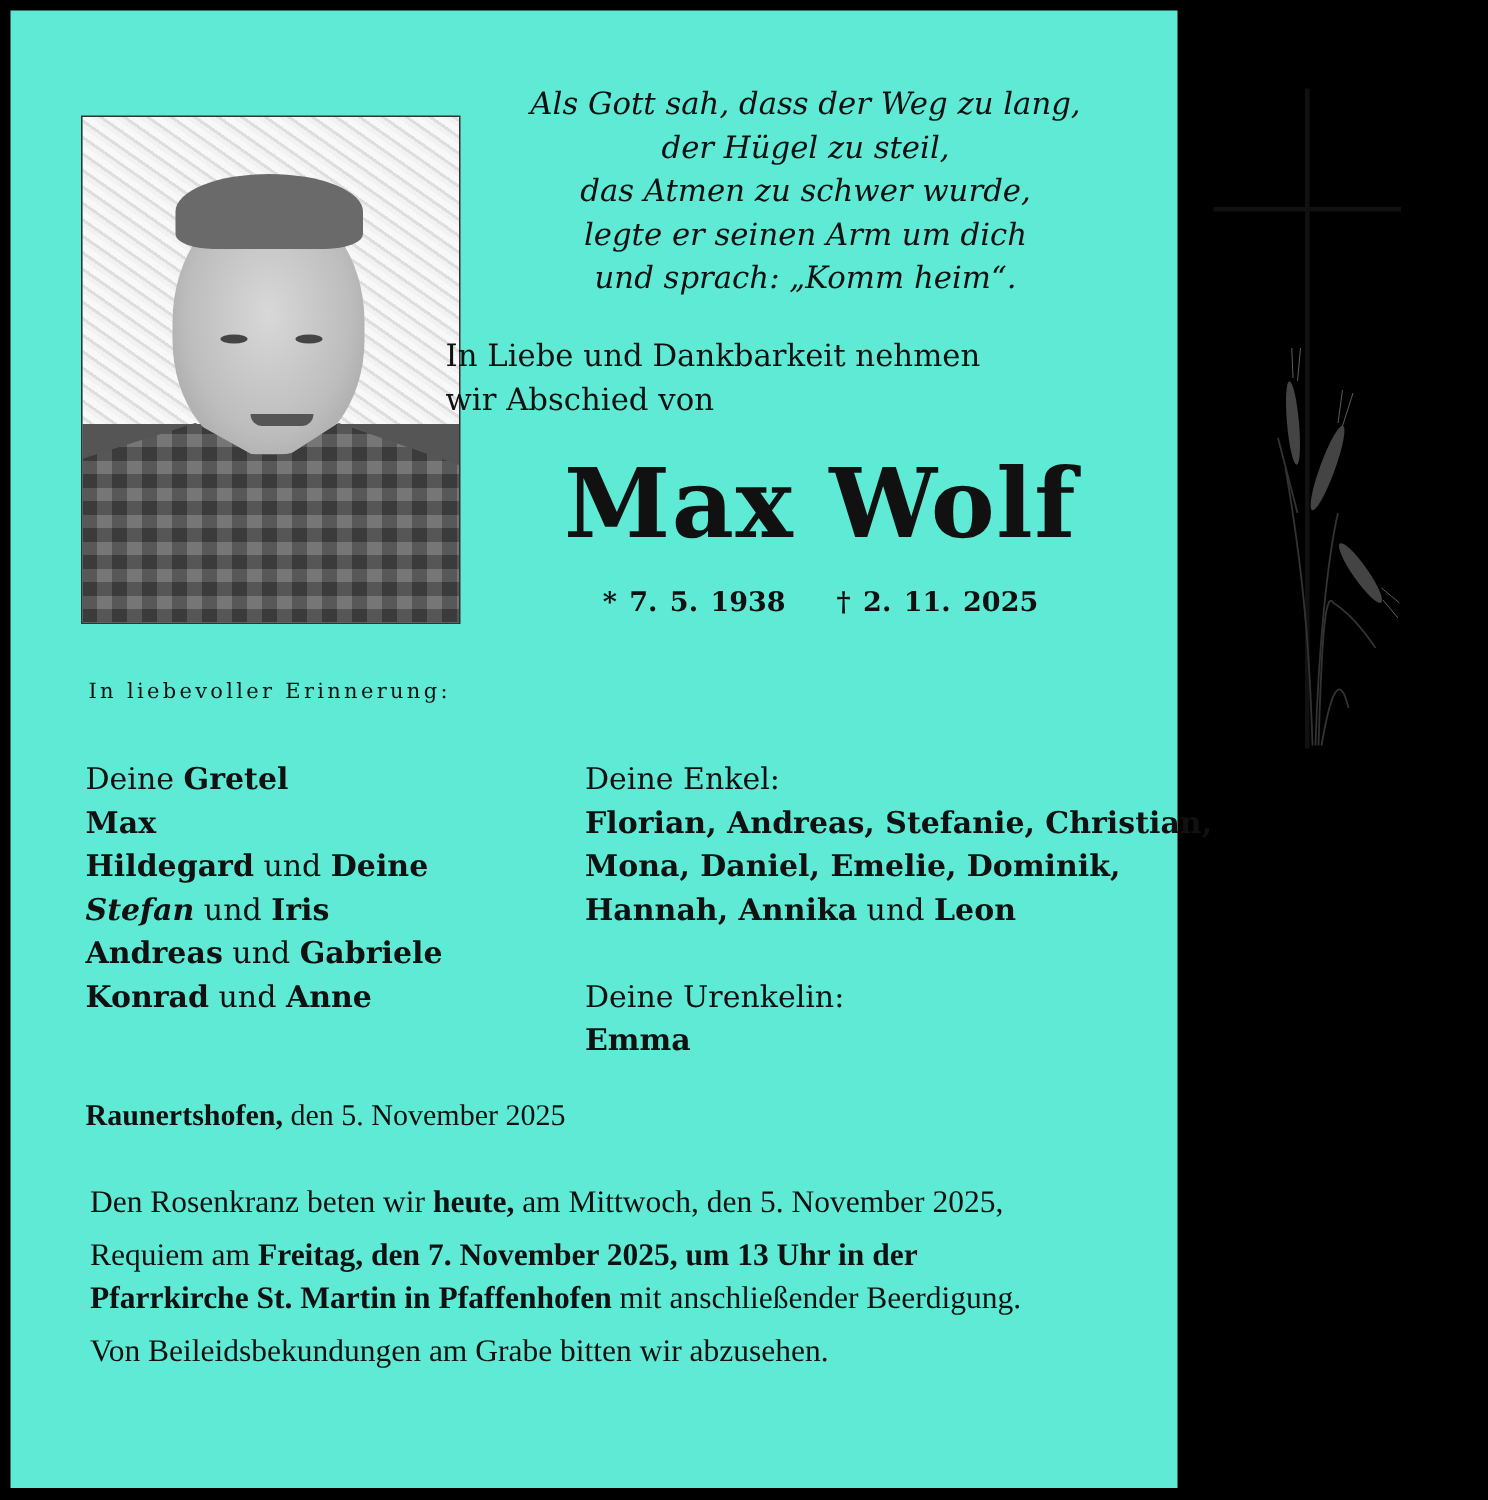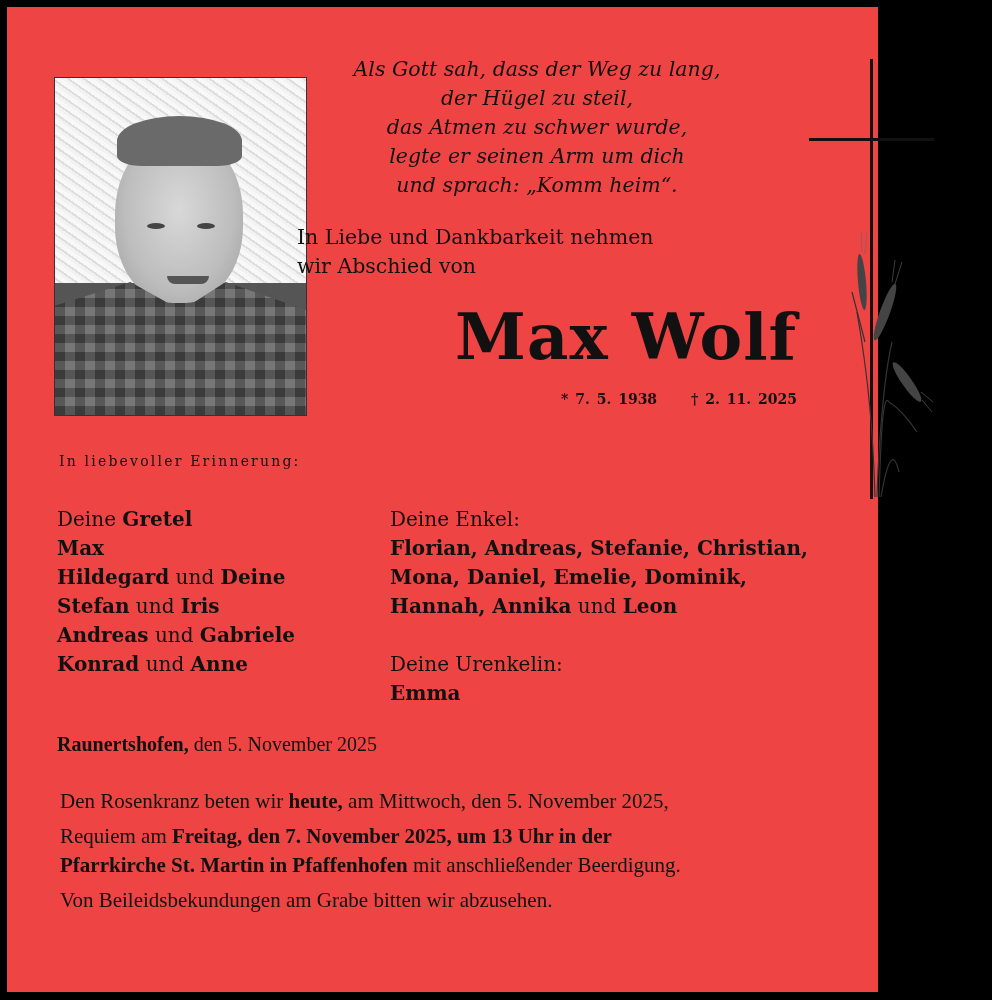--- a/index.html
+++ b/index.html
@@ -1,17 +1,17 @@
 <!DOCTYPE html>
 <html><head>
 <meta charset="utf-8">
 <style>
   html, body { margin:0; padding:0; background:#000; }
   body { width:992px; height:1000px; position:relative; overflow:hidden; }
-  .page { position:absolute; left:7px; top:7px; width:871px; height:985px; background:#ef4444; color:#111; font-family:"DejaVu Serif", serif; }
+  .page { position:absolute; left:7px; top:7px; width:778px; height:985px; background:#5eead4; color:#111; font-family:"DejaVu Serif", serif; }
   .abs { position:absolute; }
   .photo { left:47px; top:70px; width:251px; height:337px; border:1.5px solid #333; overflow:hidden;
     background:
       radial-gradient(ellipse 70px 95px at 130px 150px, #cfcfcf 0%, #b5b5b5 55%, transparent 57%),
       radial-gradient(ellipse 80px 40px at 130px 75px, #5a5a5a 0%, #6d6d6d 60%, transparent 62%),
       linear-gradient(180deg, transparent 0 205px, #555 205px),
       repeating-linear-gradient(35deg, #f2f2f2 0 3px, #dedede 3px 5px, #f8f8f8 5px 9px);
   }
   .photo .shirt { position:absolute; left:0; bottom:0; width:100%; height:140px;
     background:
@@ -21,22 +21,22 @@
     clip-path: polygon(0 22%, 30% 5%, 45% 20%, 55% 20%, 68% 5%, 100% 25%, 100% 100%, 0 100%);
   }
   .photo .face { position:absolute; left:60px; top:55px; width:128px; height:170px; border-radius:48% 48% 45% 45%;
     background: radial-gradient(ellipse at 50% 45%, #d8d8d8 0%, #bdbdbd 60%, #9c9c9c 100%); }
   .photo .hair { position:absolute; left:62px; top:38px; width:125px; height:50px; border-radius:50% 50% 20% 20%; background:#6a6a6a; }
   .photo .eye { position:absolute; top:145px; width:18px; height:6px; border-radius:50%; background:#444; }
   .photo .mouth { position:absolute; left:112px; top:198px; width:42px; height:8px; border-radius:0 0 20px 20px; background:#555; }
 
   .poem { left:290px; top:48px; width:480px; text-align:center; font-style:italic; font-size:20.5px; line-height:29px; font-family:"DejaVu Serif", serif; }
   .intro { left:290px; top:216px; width:480px; text-align:left; font-size:20.5px; line-height:29px; }
-  .name { left:290px; top:290px; width:500px; text-align:right; font-size:64px; font-weight:bold; letter-spacing:1px; line-height:80px; }
-  .dates { left:290px; top:384px; width:500px; text-align:right; font-size:14px; font-weight:bold; word-spacing:2px; }
+  .name { left:290px; top:290px; width:500px; text-align:center; font-size:64px; font-weight:bold; letter-spacing:1px; line-height:80px; }
+  .dates { left:290px; top:384px; width:500px; text-align:center; font-size:18px; font-weight:bold; word-spacing:2px; }
   .dates span + span { margin-left:34px; }
 
   .cross-v { left:863px; top:52px; width:3px; height:440px; background:#111; }
   .cross-h { left:802px; top:131px; width:125px; height:3px; background:#111; }
 
   .memory { left:52px; top:446px; font-size:14px; letter-spacing:2.2px; }
   .col-left { left:50px; top:498px; font-size:20px; line-height:29px; }
   .col-right { left:383px; top:498px; font-size:20px; line-height:29px; }
   .line { white-space:nowrap; height:29px; }
   b { font-weight:bold; }
@@ -102,21 +102,21 @@
         <path d="M84 160 L96 170"></path>
     </g>
   </svg>
 
   <div class="abs memory">In liebevoller Erinnerung:</div>
 
   <div class="abs col-left" id="family-left">
       <div class="line"><span style="white-space: pre;">Deine </span><b style="white-space: pre;">Gretel</b></div>
       <div class="line"><b style="white-space: pre;">Max</b></div>
       <div class="line"><b style="white-space: pre;">Hildegard</b><span style="white-space: pre;"> und </span><b style="white-space: pre;">Deine</b></div>
-      <div class="line"><b style="white-space: pre;">Stefan</b><span style="white-space: pre;"> und </span><b style="white-space: pre;">Iris</b></div>
+      <div class="line"><b style="white-space: pre; font-style: italic;">Stefan</b><span style="white-space: pre;"> und </span><b style="white-space: pre;">Iris</b></div>
       <div class="line"><b style="white-space: pre;">Andreas</b><span style="white-space: pre;"> und </span><b style="white-space: pre;">Gabriele</b></div>
       <div class="line"><b style="white-space: pre;">Konrad</b><span style="white-space: pre;"> und </span><b style="white-space: pre;">Anne</b></div>
     </div>
 
   <div class="abs col-right">
     <div class="line">Deine Enkel:</div>
     <div class="line"><b>Florian, Andreas, Stefanie, Christian,</b></div>
     <div class="line"><b>Mona, Daniel, Emelie, Dominik,</b></div>
     <div class="line"><b>Hannah, Annika</b><span style="white-space:pre"> und </span><b>Leon</b></div>
     <div class="line"></div>

